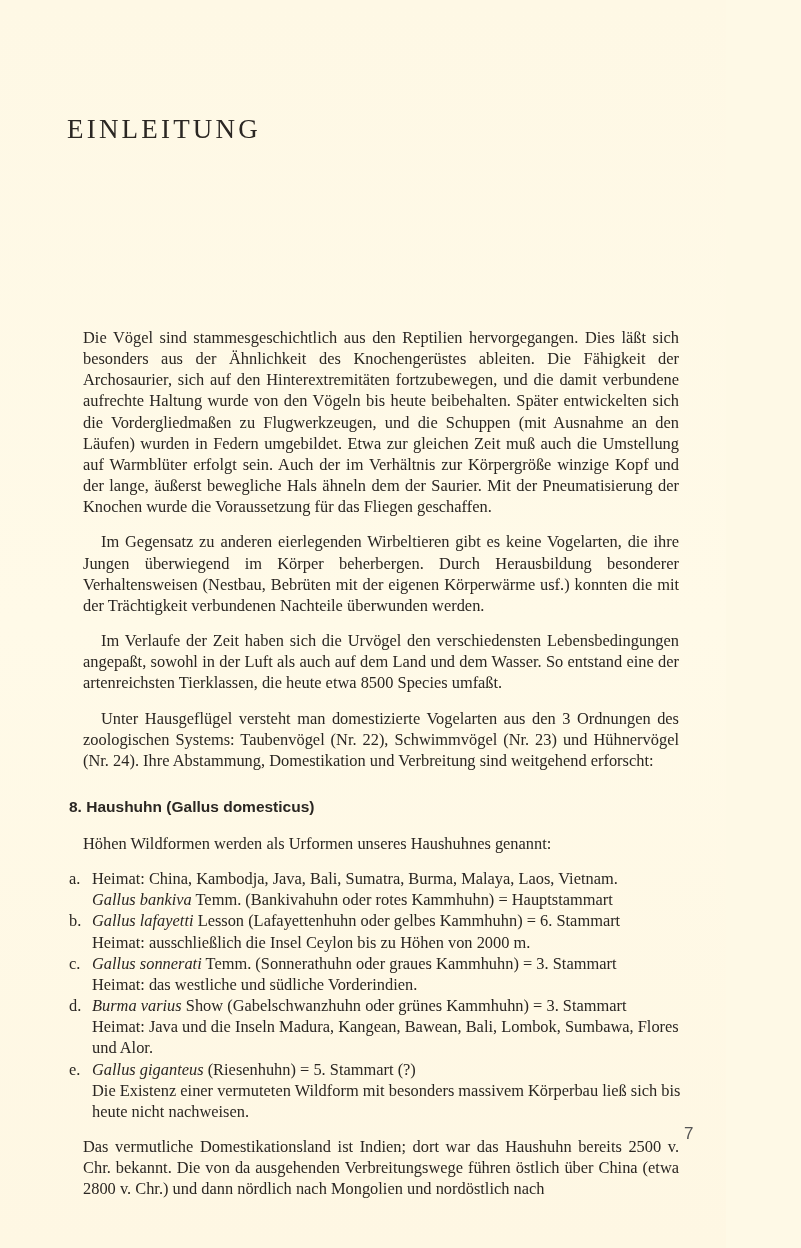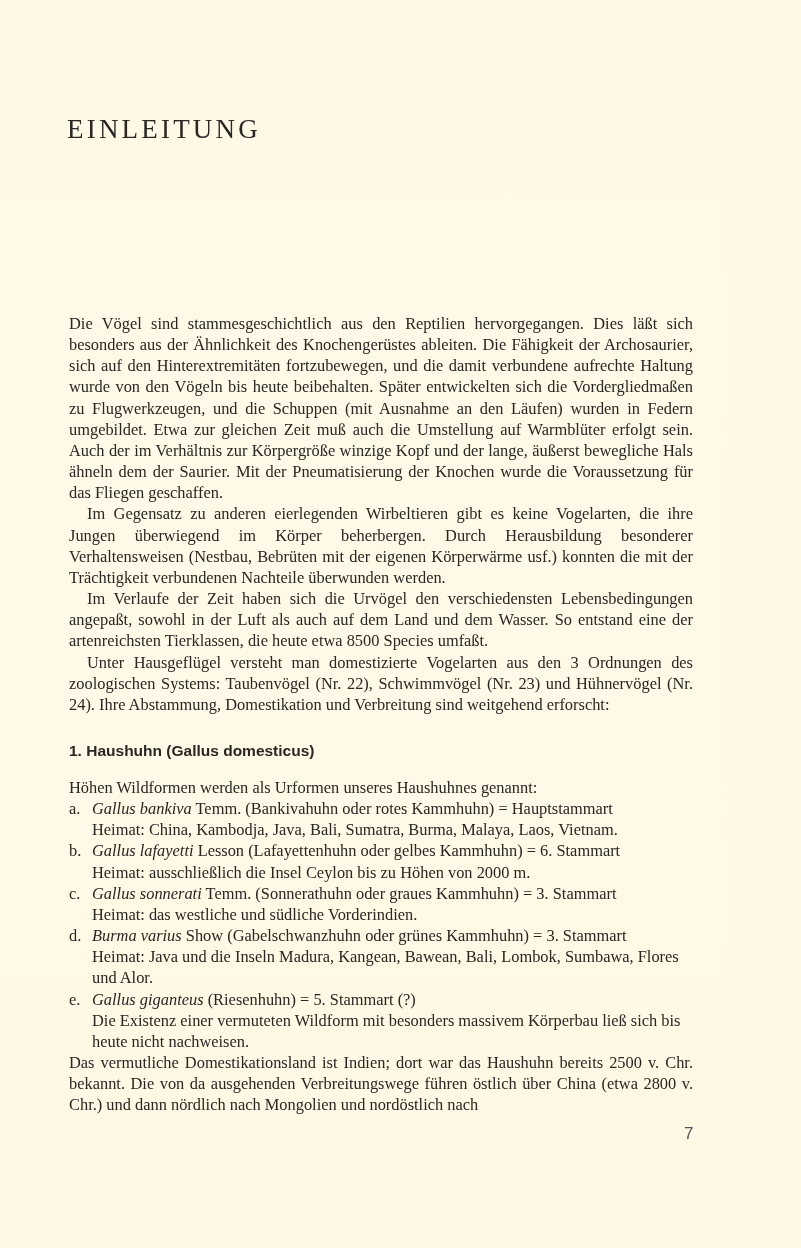--- a/index.html
+++ b/index.html
@@ -24,21 +24,21 @@
     color: #2b2723;
     margin: 0; font-weight: normal;
   }
   .body {
     position: absolute;
     left: 69px; top: 313px;
     width: 624px;
     font-size: 16.4px;
     line-height: 21.15px;
   }
-  .body p { margin: 0; text-align: justify; text-align-last: left; }
+  .body p { margin: 14px; text-align: justify; text-align-last: left; }
   .body p.indent { text-indent: 18px; }
   .heading {
     font-family: "Liberation Sans", "DejaVu Sans", sans-serif;
     font-weight: bold;
     font-size: 15.5px;
     margin: 25px 0 16px 0;
     line-height: 21px;
     color: #2a2622;
   }
   .list-item { position: relative; padding-left: 23px; }
@@ -56,28 +56,28 @@
 <div class="page">
 
   <h1 class="title">EINLEITUNG</h1>
 
   <div class="body">
     <p>Die Vögel sind stammesgeschichtlich aus den Reptilien hervorgegangen. Dies läßt sich besonders aus der Ähnlichkeit des Knochengerüstes ableiten. Die Fähigkeit der Archosaurier, sich auf den Hinterextremitäten fortzubewegen, und die damit verbundene aufrechte Haltung wurde von den Vögeln bis heute beibehalten. Später entwickelten sich die Vordergliedmaßen zu Flugwerkzeugen, und die Schuppen (mit Ausnahme an den Läufen) wurden in Federn umgebildet. Etwa zur gleichen Zeit muß auch die Umstellung auf Warmblüter erfolgt sein. Auch der im Verhältnis zur Körpergröße winzige Kopf und der lange, äußerst bewegliche Hals ähneln dem der Saurier. Mit der Pneumatisierung der Knochen wurde die Voraussetzung für das Fliegen geschaffen.</p>
     <p class="indent">Im Gegensatz zu anderen eierlegenden Wirbeltieren gibt es keine Vogelarten, die ihre Jungen überwiegend im Körper beherbergen. Durch Herausbildung besonderer Verhaltensweisen (Nestbau, Bebrüten mit der eigenen Körperwärme usf.) konnten die mit der Trächtigkeit verbundenen Nachteile überwunden werden.</p>
     <p class="indent">Im Verlaufe der Zeit haben sich die Urvögel den verschiedensten Lebensbedingungen angepaßt, sowohl in der Luft als auch auf dem Land und dem Wasser. So entstand eine der artenreichsten Tierklassen, die heute etwa 8500 Species umfaßt.</p>
     <p class="indent">Unter Hausgeflügel versteht man domestizierte Vogelarten aus den 3 Ordnungen des zoologischen Systems: Taubenvögel (Nr. 22), Schwimmvögel (Nr. 23) und Hühnervögel (Nr. 24). Ihre Abstammung, Domestikation und Verbreitung sind weitgehend erforscht:</p>
 
-    <div class="heading">1. Haushuhn (Gallus domesticus)</div>
+    <div class="heading">8. Haushuhn (Gallus domesticus)</div>
 
     <p>Höhen Wildformen werden als Urformen unseres Haushuhnes genannt:</p>
 
     <div class="list-item">
       <span class="marker">a.</span>
+      <div>Heimat: China, Kambodja, Java, Bali, Sumatra, Burma, Malaya, Laos, Vietnam.</div>
       <div><span class="sci">Gallus bankiva</span><span> Temm. (Bankivahuhn oder rotes Kammhuhn) = Hauptstammart</span></div>
-      <div>Heimat: China, Kambodja, Java, Bali, Sumatra, Burma, Malaya, Laos, Vietnam.</div>
     </div>
 
     <div class="list-item">
       <span class="marker">b.</span>
       <div><span class="sci">Gallus lafayetti</span><span> Lesson (Lafayettenhuhn oder gelbes Kammhuhn) = 6. Stammart</span></div>
       <div>Heimat: ausschließlich die Insel Ceylon bis zu Höhen von 2000 m.</div>
     </div>
 
     <div class="list-item">
       <span class="marker">c.</span>

